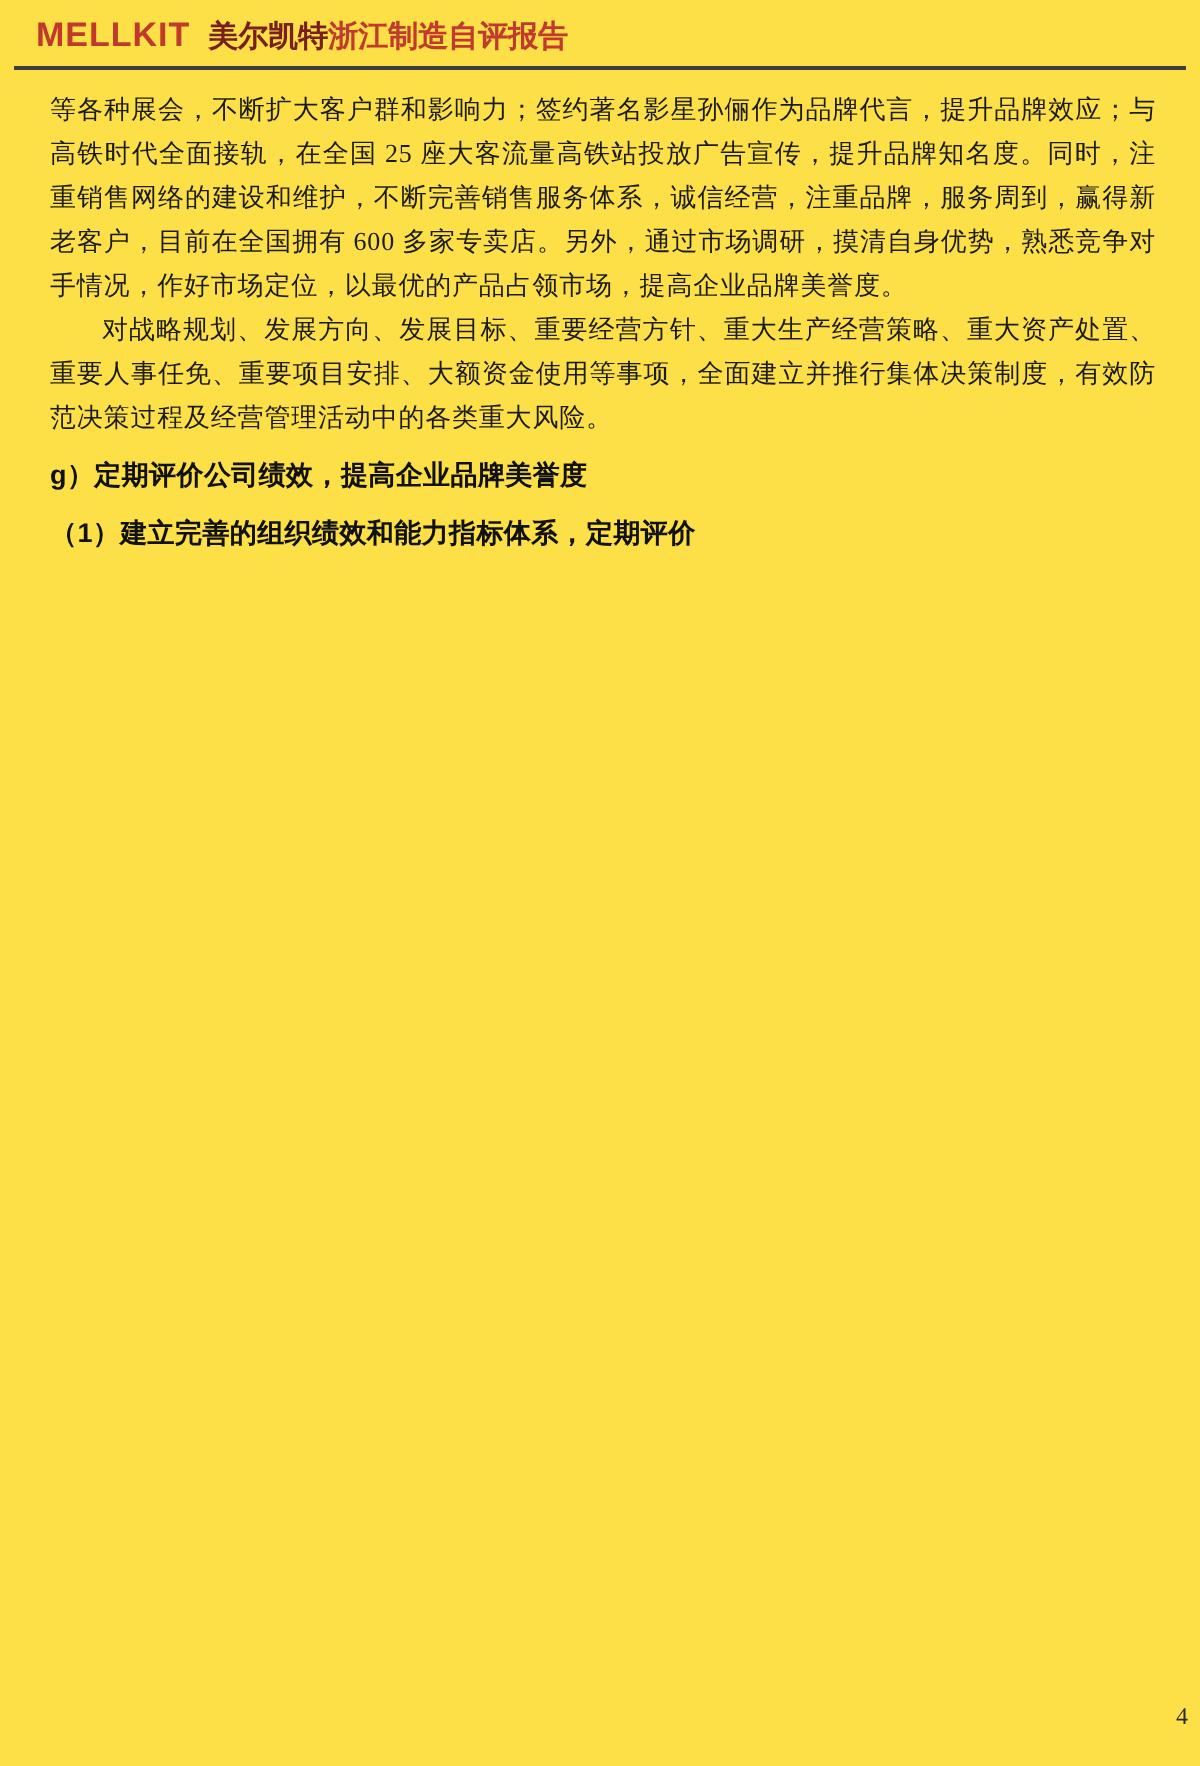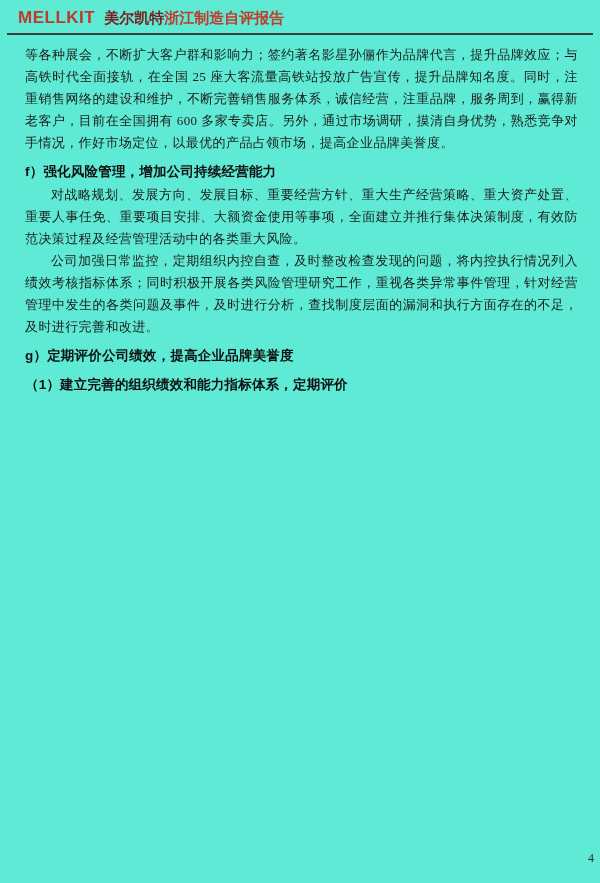--- a/index.html
+++ b/index.html
@@ -5,21 +5,21 @@
 <style>
   html, body {
     margin: 0;
     padding: 0;
     background: #ffffff;
   }
   .page {
     position: relative;
     width: 600px;
     height: 883px;
-    background: #5eead4;
+    background: #fde047;
     overflow: hidden;
     font-family: "Liberation Serif", "DejaVu Serif", serif;
     color: #1c1c1c;
   }
   
   .page-header {
     margin: 6px 7px 0 7px;
     padding: 2px 0 5px 11px;
     border-bottom: 2px solid #3d3d3d;
     white-space: nowrap;
@@ -82,22 +82,20 @@
 
 <div class="page">
 
   <header class="page-header">
     <span class="logo-text">MELLKIT</span>
     <span class="company-name">美尔凯特</span><span class="report-title">浙江制造自评报告</span>
   </header>
 
   <main class="content">
     <p class="para no-indent">等各种展会，不断扩大客户群和影响力；签约著名影星孙俪作为品牌代言，提升品牌效应；与高铁时代全面接轨，在全国 25 座大客流量高铁站投放广告宣传，提升品牌知名度。同时，注重销售网络的建设和维护，不断完善销售服务体系，诚信经营，注重品牌，服务周到，赢得新老客户，目前在全国拥有 600 多家专卖店。另外，通过市场调研，摸清自身优势，熟悉竞争对手情况，作好市场定位，以最优的产品占领市场，提高企业品牌美誉度。</p>
-    <h3 class="heading">f）强化风险管理，增加公司持续经营能力</h3>
     <p class="para">对战略规划、发展方向、发展目标、重要经营方针、重大生产经营策略、重大资产处置、重要人事任免、重要项目安排、大额资金使用等事项，全面建立并推行集体决策制度，有效防范决策过程及经营管理活动中的各类重大风险。</p>
-    <p class="para">公司加强日常监控，定期组织内控自查，及时整改检查发现的问题，将内控执行情况列入绩效考核指标体系；同时积极开展各类风险管理研究工作，重视各类异常事件管理，针对经营管理中发生的各类问题及事件，及时进行分析，查找制度层面的漏洞和执行方面存在的不足，及时进行完善和改进。</p>
     <h3 class="heading">g）定期评价公司绩效，提高企业品牌美誉度</h3>
     <h3 class="heading">（1）建立完善的组织绩效和能力指标体系，定期评价</h3>
   </main>
 
   <div class="page-number">4</div>
 
 </div>
 
 </body></html>

